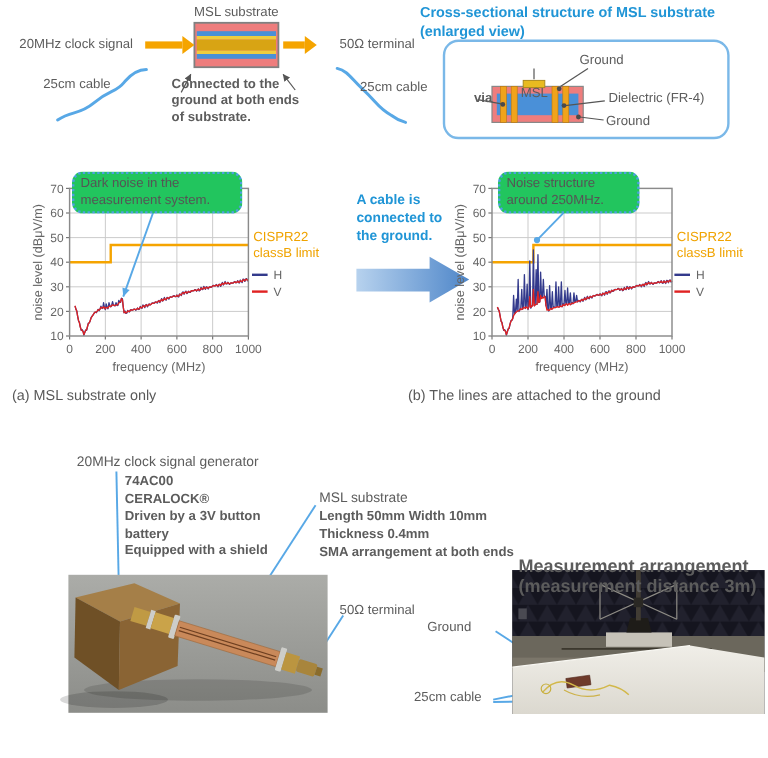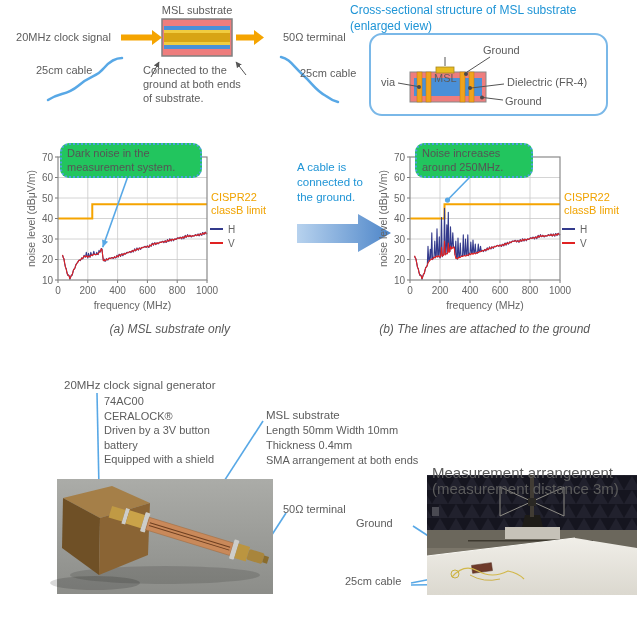--- a/index.html
+++ b/index.html
@@ -1,21 +1,21 @@
 <!DOCTYPE html>
 <html><head>
 <meta charset="utf-8">
 <style>
   html,body{margin:0;padding:0;background:#fff;}
   .page{position:relative;width:640px;height:632px;background:#fff;overflow:hidden;
         font-family:"Liberation Sans",sans-serif;}
   .lbl{position:absolute;color:#5c5c5c;font-size:11px;line-height:14px;}
-  .preline{white-space:pre-line;}
+  .preline{white-space:pre-line;font-weight:bold;}
   .blue{color:#2095d6;}
-  .caption{position:absolute;color:#595959;font-size:12px;text-align:right;font-style:italic;}
+  .caption{position:absolute;color:#595959;font-size:12px;text-align:left;}
   .callout{position:absolute;background:#22c55e;border:2px dotted #4da0e0;border-radius:9px;
            color:#555;font-size:11px;line-height:13.5px;padding:2px 5px;white-space:pre-line;z-index:5;}
   svg{position:absolute;left:0;top:0;}
   #chart-layer text{font-family:"Liberation Sans",sans-serif;}
   #chart-layer .tick{font-size:10px;fill:#666;}
   #chart-layer .axlabel{font-size:10.5px;fill:#666;}
   #chart-layer .limlabel{font-size:11px;fill:#f0a300;}
 </style>
 </head>
 <body>
@@ -267,31 +267,31 @@
   <div class="lbl" style="left:36px;top:63px;">25cm cable</div>
   <div class="lbl" style="left:300px;top:66px;">25cm cable</div>
   <div class="lbl preline" style="left:143px;top:63px;width:118px;">Connected to the
 ground at both ends
 of substrate.</div>
 
   <div class="lbl preline blue" style="left:350px;top:2px;width:290px;font-size:12px;line-height:16px;">Cross-sectional structure of MSL substrate
 (enlarged view)</div>
   <div class="lbl" style="left:434px;top:43px;margin-top:28px;">MSL</div>
   <div class="lbl" style="left:483px;top:43px;">Ground</div>
-  <div class="lbl" style="left:381px;top:75px;">via</div>
+  <div class="lbl" style="left:395px;top:75px;font-weight:bold;">via</div>
   <div class="lbl" style="left:507px;top:75px;">Dielectric (FR-4)</div>
   <div class="lbl" style="left:505px;top:94px;">Ground</div>
 
   <div class="lbl preline blue" style="left:297px;top:160px;width:90px;font-size:11.5px;line-height:15px;">A cable is
 connected to
 the ground.</div>
 
   <div class="callout" style="left:60px;top:143px;width:128px;">Dark noise in the
 measurement system.</div>
-  <div class="callout" style="left:415px;top:143px;width:104px;">Noise increases
+  <div class="callout" style="left:415px;top:143px;width:104px;">Noise structure
 around 250MHz.</div>
 
   <div class="caption" style="left:10px;top:322px;width:220px;">(a) MSL substrate only</div>
   <div class="caption" style="left:340px;top:322px;width:250px;">(b) The lines are attached to the ground</div>
 
   <div class="lbl" style="left:64px;top:378px;font-size:11.5px;">20MHz clock signal generator</div>
   <div class="lbl preline" style="left:104px;top:394px;line-height:14.6px;">74AC00
 CERALOCK®
 Driven by a 3V button
 battery

